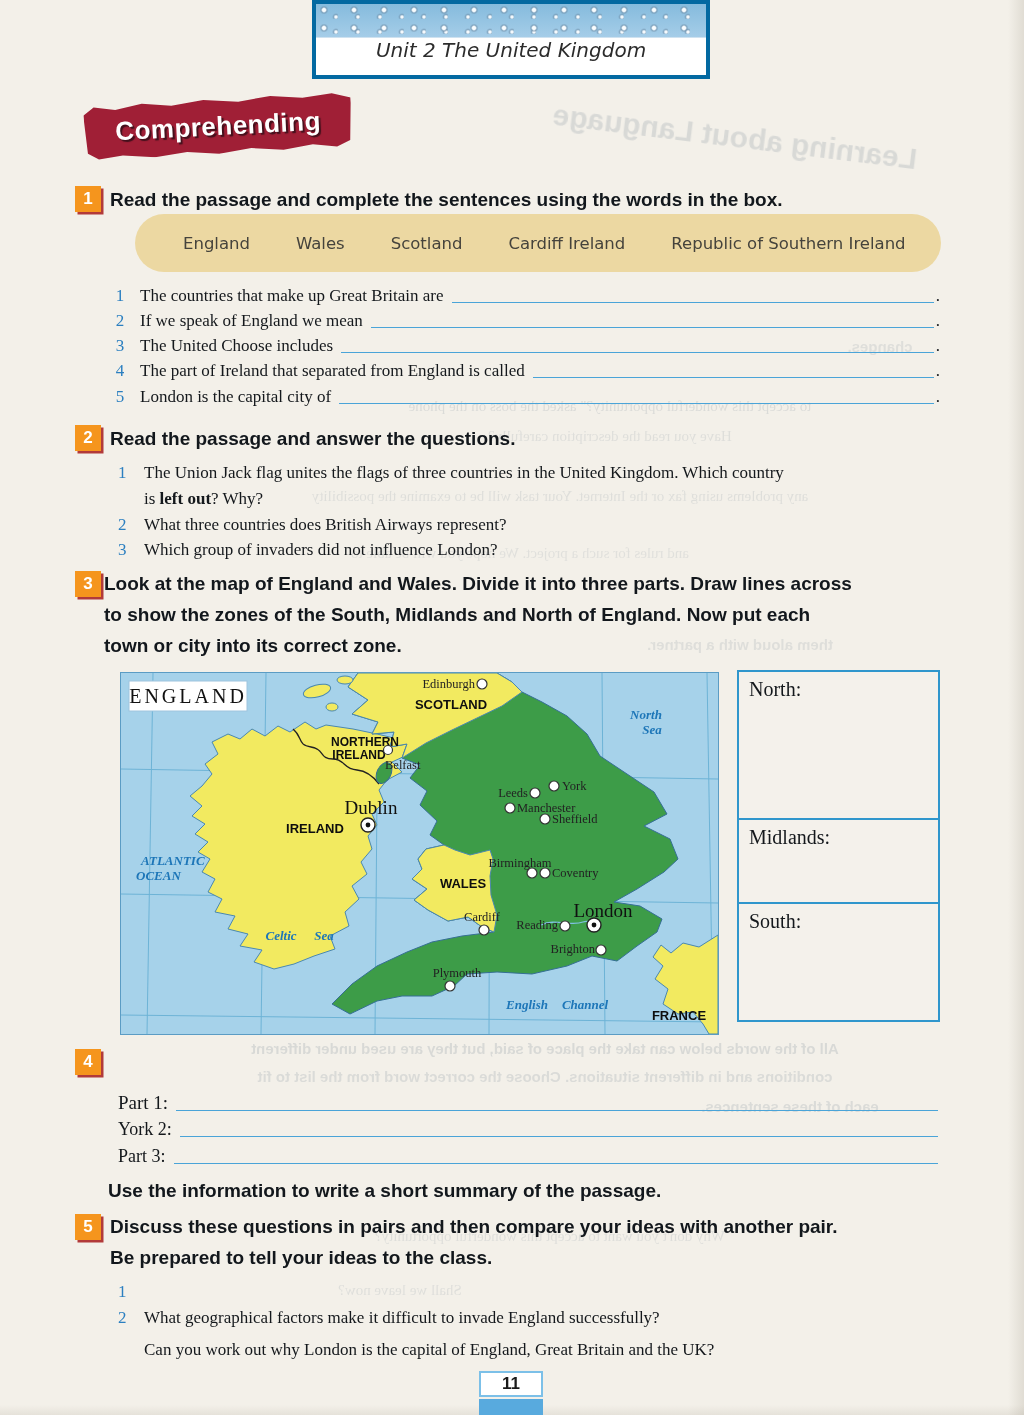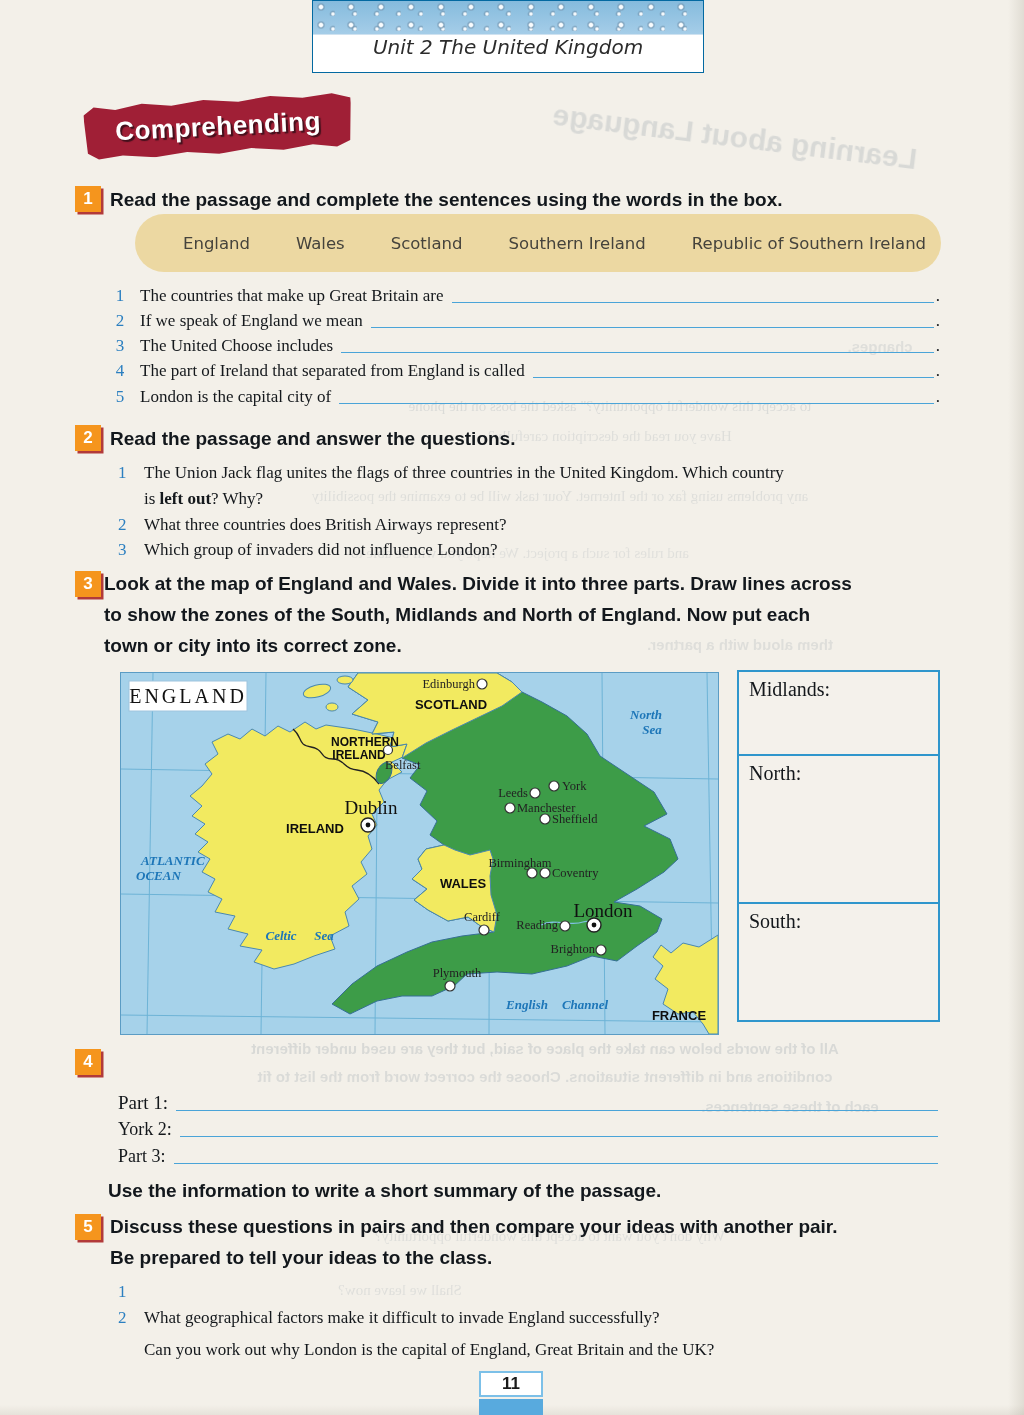--- a/index.html
+++ b/index.html
@@ -5,21 +5,21 @@
   html,body{margin:0;padding:0;background:#d8d4cb;}
   .page{position:relative;width:1024px;height:1415px;margin:0 auto;overflow:hidden;
         background:#f3f0e9;font-family:"Liberation Sans",sans-serif;}
   .page::after{content:"";position:absolute;top:0;right:0;width:16px;height:100%;
         background:linear-gradient(to right,rgba(0,0,0,0),rgba(110,100,80,.14));pointer-events:none;}
   .page::before{content:"";position:absolute;left:0;bottom:0;width:100%;height:10px;
         background:linear-gradient(to bottom,rgba(0,0,0,0),rgba(110,100,80,.10));pointer-events:none;}
 
   
   .unit-box{position:absolute;left:312px;top:0;width:390px;height:71px;
-        border:1px solid #0369a1;background:#fff;}
+        border:4px solid #0369a1;background:#fff;}
   .unit-drops{height:33px;background:
         radial-gradient(circle at 8px 6px, rgba(255,255,255,.95) 1.5px, rgba(110,140,165,.55) 3px, rgba(130,175,205,0) 4.5px),
         radial-gradient(circle at 20px 13px, rgba(255,255,255,.9) 1px, rgba(110,140,165,.5) 2.5px, rgba(130,175,205,0) 4px),
         linear-gradient(#85bbdd,#a5cde8);
         background-size:30px 18px,22px 15px,100% 100%;border-bottom:1px solid #cfe2f0;}
   .unit-title{height:37px;line-height:37px;text-align:center;
         font:italic 20px "DejaVu Sans",sans-serif;color:#2c2c2c;}
 
   
   .banner{position:absolute;left:84px;top:97px;width:268px;height:58px;background:#a01f36;
@@ -106,21 +106,21 @@
     <span>Comprehending</span>
   </div>
 
   <div class="badge" style="left:75px;top:186px;">1</div>
   <div class="hdr" style="left:110px;top:189px;">Read the passage and complete the sentences using the words in the box.</div>
 
   <div class="wordpill">
     <span>England</span>
     <span>Wales</span>
     <span>Scotland</span>
-    <span>Southern Ireland</span>
+    <span>Cardiff Ireland</span>
     <span>Republic of Southern Ireland</span>
   </div>
 
   <div class="row" style="top:286px;">
     <span class="inum">1</span>
     <span class="itext">The countries that make up Great Britain are</span>
     <span class="blank"></span>
     <span class="enddot">.</span>
   </div>
   <div class="row" style="top:311px;">
@@ -262,25 +262,25 @@
         <text class="m-city" x="474" y="280" text-anchor="end">Brighton</text>
         <circle cx="480" cy="277" r="5" fill="#fff" stroke="#333" stroke-width="1.2"></circle>
 
         <text class="m-city" x="336" y="304" text-anchor="middle">Plymouth</text>
         <circle cx="329" cy="313" r="5" fill="#fff" stroke="#333" stroke-width="1.2"></circle>
       </g>
     </svg>
   </div>
 
   <div class="zonebox">
+    <div class="zone" style="height:148px;">
+      <span>North:</span>
+    </div>
     <div class="zone" style="height:84px;">
       <span>Midlands:</span>
-    </div>
-    <div class="zone" style="height:148px;">
-      <span>North:</span>
     </div>
     <div class="zone">
       <span>South:</span>
     </div>
   </div>
 
   <div class="badge" style="left:75px;top:1049px;">4</div>
 
   <div class="row" style="top:1092px;left:118px;width:822px;">
     <span class="itext" style="font-size:19px;">Part 1:</span>

